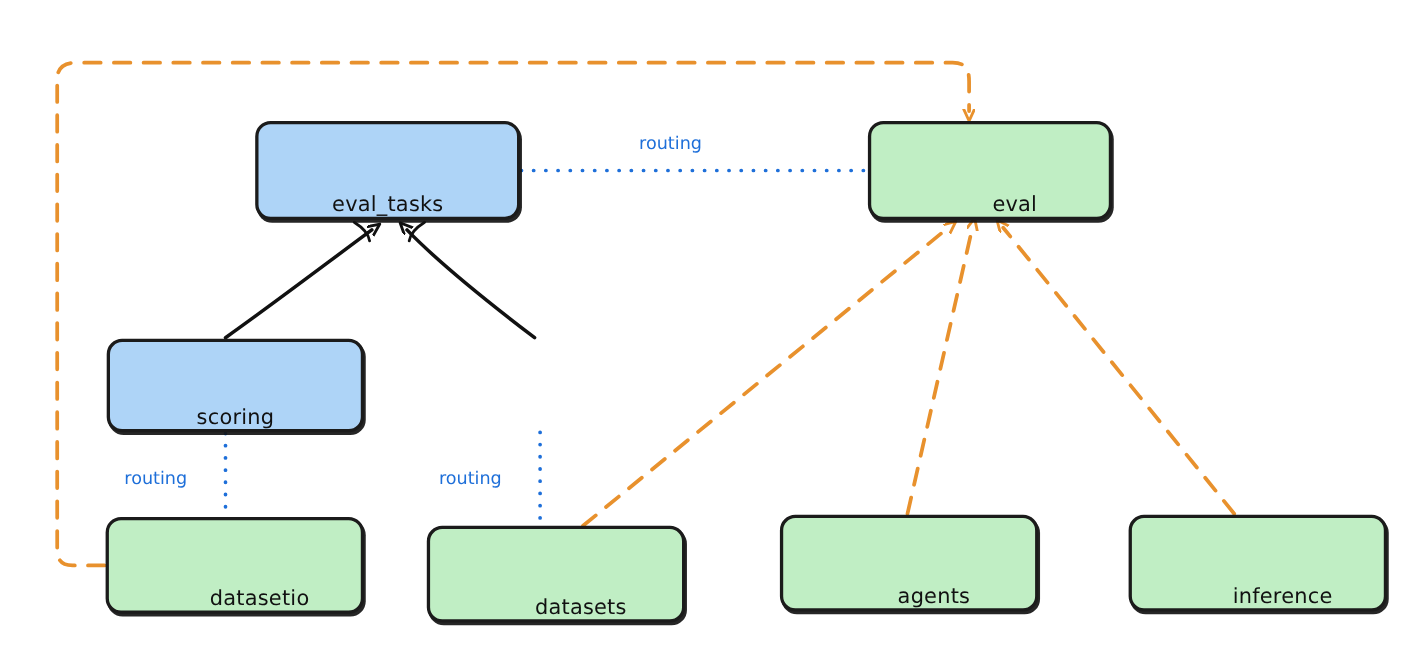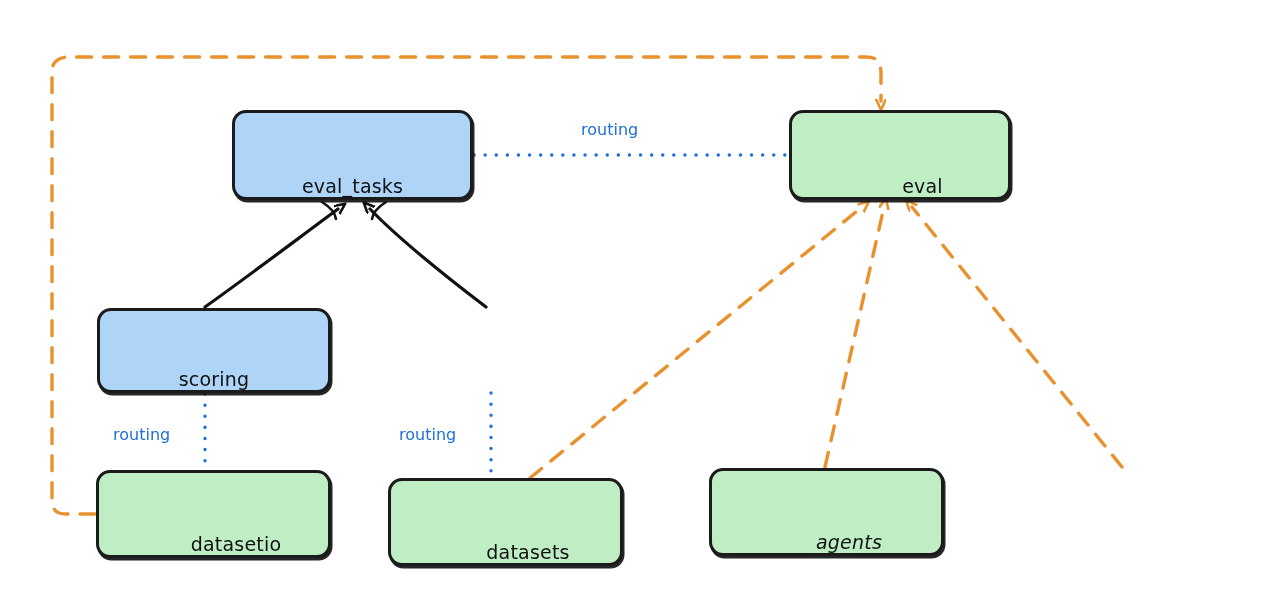--- a/index.html
+++ b/index.html
@@ -131,24 +131,27 @@
 
 
   <div class="node green" style="left:96px; top:470px; width:235px; height:88px;">
     <span class="node-label">datasetio</span>
   </div>
 
   <div class="node green" style="left:388px; top:478px; width:235px; height:88px;">
     <span class="node-label">datasets</span>
   </div>
 
-  <div class="node green" style="left:709px; top:468px; width:235px; height:88px;font-style:italic;">
+  <div class="node green" style="left:709px; top:468px; width:235px; height:88px;">
     <span class="node-label">agents</span>
   </div>
 
+  <div class="node green" style="left:1026px; top:468px; width:235px; height:88px;">
+    <span class="node-label">inference</span>
+  </div>
 
   <div class="edge-label" style="left:578px; top:120px;">routing</div>
 
   <div class="edge-label" style="left:110px; top:425px;">routing</div>
 
   <div class="edge-label" style="left:396px; top:425px;">routing</div>
 
 </div>
 
 </body></html>

